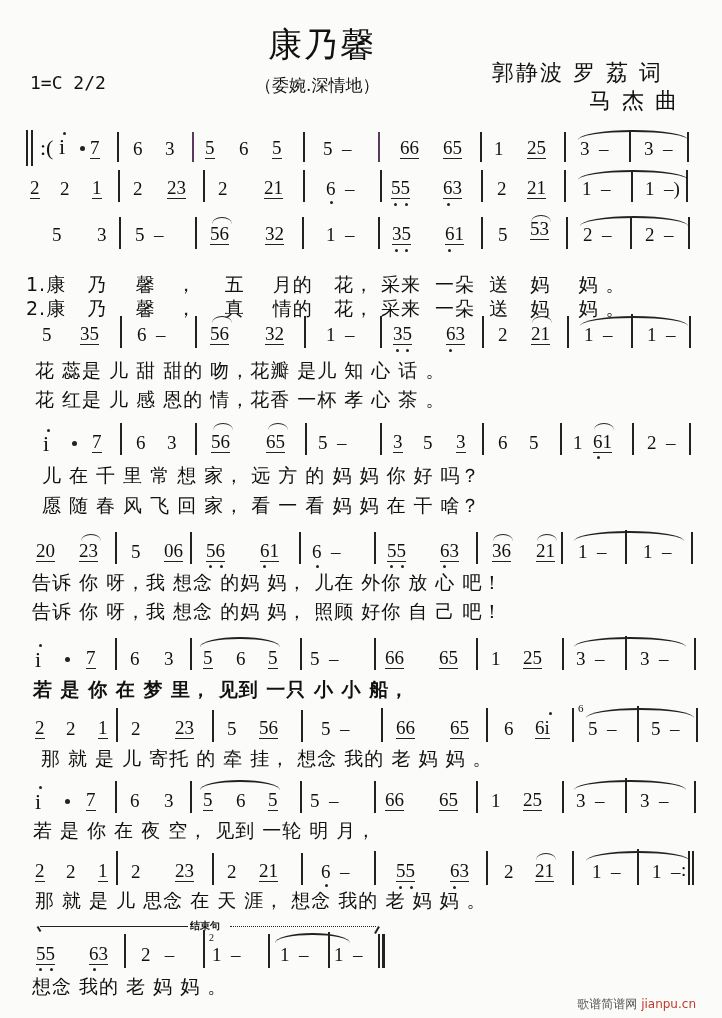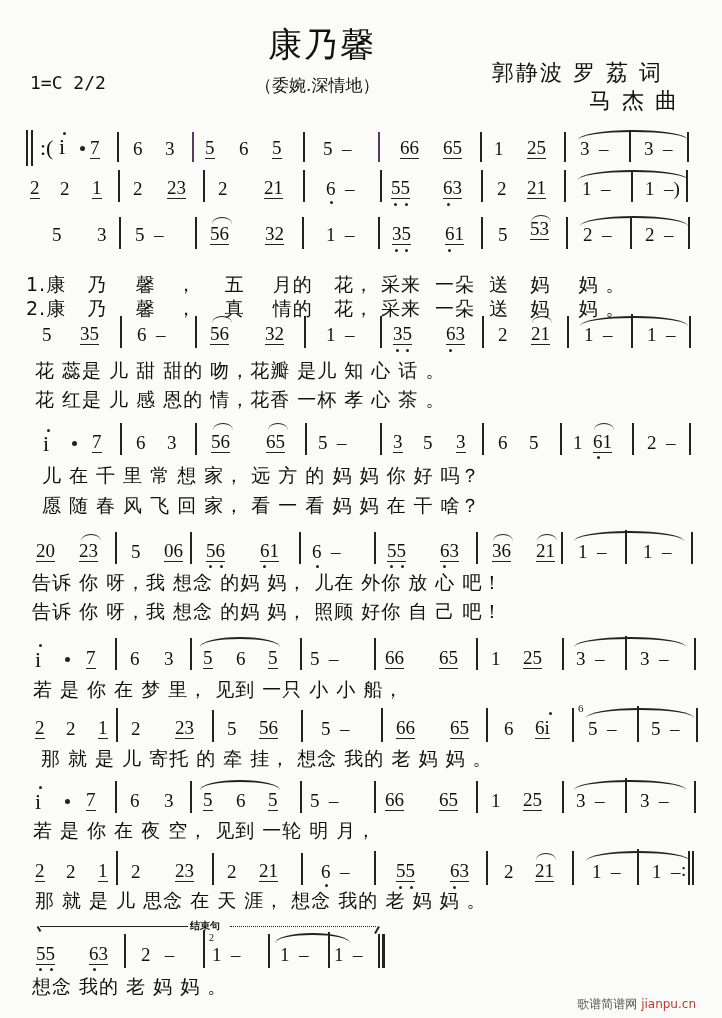--- a/index.html
+++ b/index.html
@@ -255,21 +255,21 @@
   <div class="bar" style="left:476px; top:638px; height:32px;"></div>
   <div class="n" style="left:491px; top:648px;">1</div>
   <div class="n u" style="left:523px; top:648px;">25</div>
   <div class="bar" style="left:562px; top:638px; height:32px;"></div>
   <div class="tie" style="left:574px; top:637px; width:112px;"></div>
   <div class="n" style="left:576px; top:648px;">3&nbsp;&nbsp;–</div>
   <div class="bar" style="left:625px; top:636px; height:34px;"></div>
   <div class="n" style="left:640px; top:648px;">3&nbsp;&nbsp;–</div>
   <div class="bar" style="left:694px; top:638px; height:32px;"></div>
 
-  <div class="lyr" style="left:33px; top:677px;">若 是 你 在 梦 里， 见到 一只 小 小 船，</div>
+  <div class="lyr" style="left:33px; top:677px;font-weight:bold;">若 是 你 在 梦 里， 见到 一只 小 小 船，</div>
 </div>
 
 <div>
   <div class="n u" style="left:35px; top:718px;">2</div>
   <div class="n" style="left:66px; top:718px;">2</div>
   <div class="n u" style="left:98px; top:718px;">1</div>
   <div class="bar" style="left:116px; top:708px; height:34px;"></div>
   <div class="n" style="left:131px; top:718px;">2</div>
   <div class="n u" style="left:175px; top:718px;">23</div>
   <div class="bar" style="left:212px; top:710px; height:32px;"></div>

